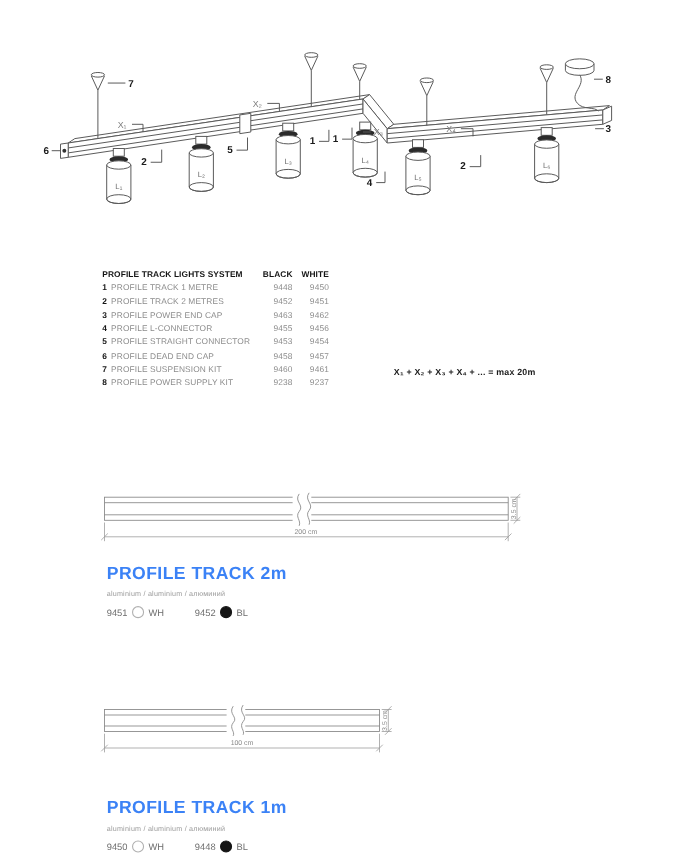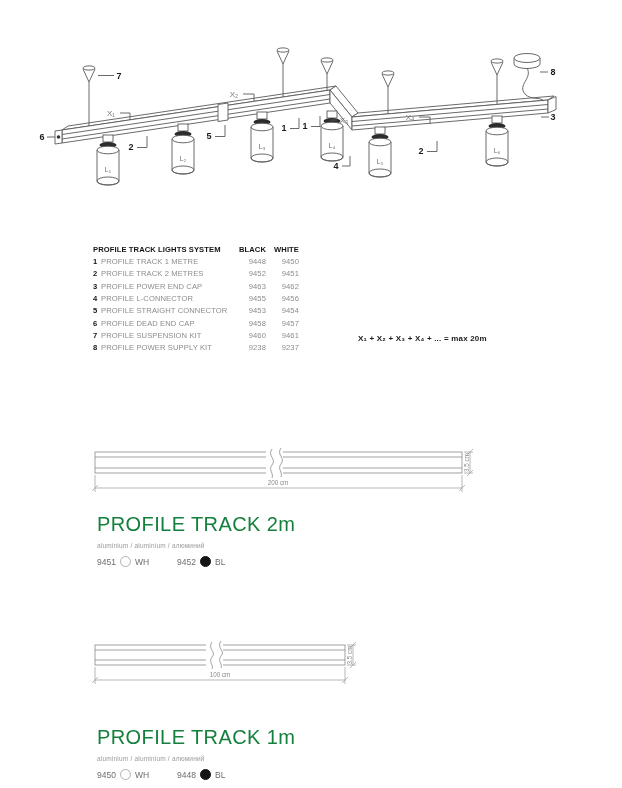--- a/index.html
+++ b/index.html
@@ -30,21 +30,21 @@
   
   .formulas{left:358px;top:331px;font-size:8px;font-weight:bold;color:#1b1b1b;line-height:15.5px;letter-spacing:0.2px;text-align:right;}
 
   
   .dwg{stroke:#8a8a8a;stroke-width:0.8;fill:none;}
   .dim{stroke:#9a9a9a;stroke-width:0.7;fill:none;}
   .dimtext{font-size:6.3px;fill:#8a8a8a;}
 
   
   .product{color:#4d4d4d;}
-  .p-title{font-size:20px;letter-spacing:0.4px;color:#15803d;}
+  .p-title{font-size:16px;letter-spacing:0.4px;color:#3b82f6;font-weight:bold;}
   .p-materials{margin-top:6px;font-size:6.5px;color:#9a9a9a;letter-spacing:0.2px;}
   .p-codes{margin-top:7px;font-size:8.5px;color:#6e6e6e;display:flex;align-items:center;}
   .p-codes .code{margin-right:4px;}
   .p-codes .variant{margin-right:28px;}
   .dot{width:9px;height:9px;border-radius:50%;display:inline-block;margin-right:4px;flex:none;}
   .dot-wh{background:#ffffff;border:1px solid #b0b0b0;}
   .dot-bl{background:#151515;border:1px solid #151515;}
 </style>
 </head>
 <body>

